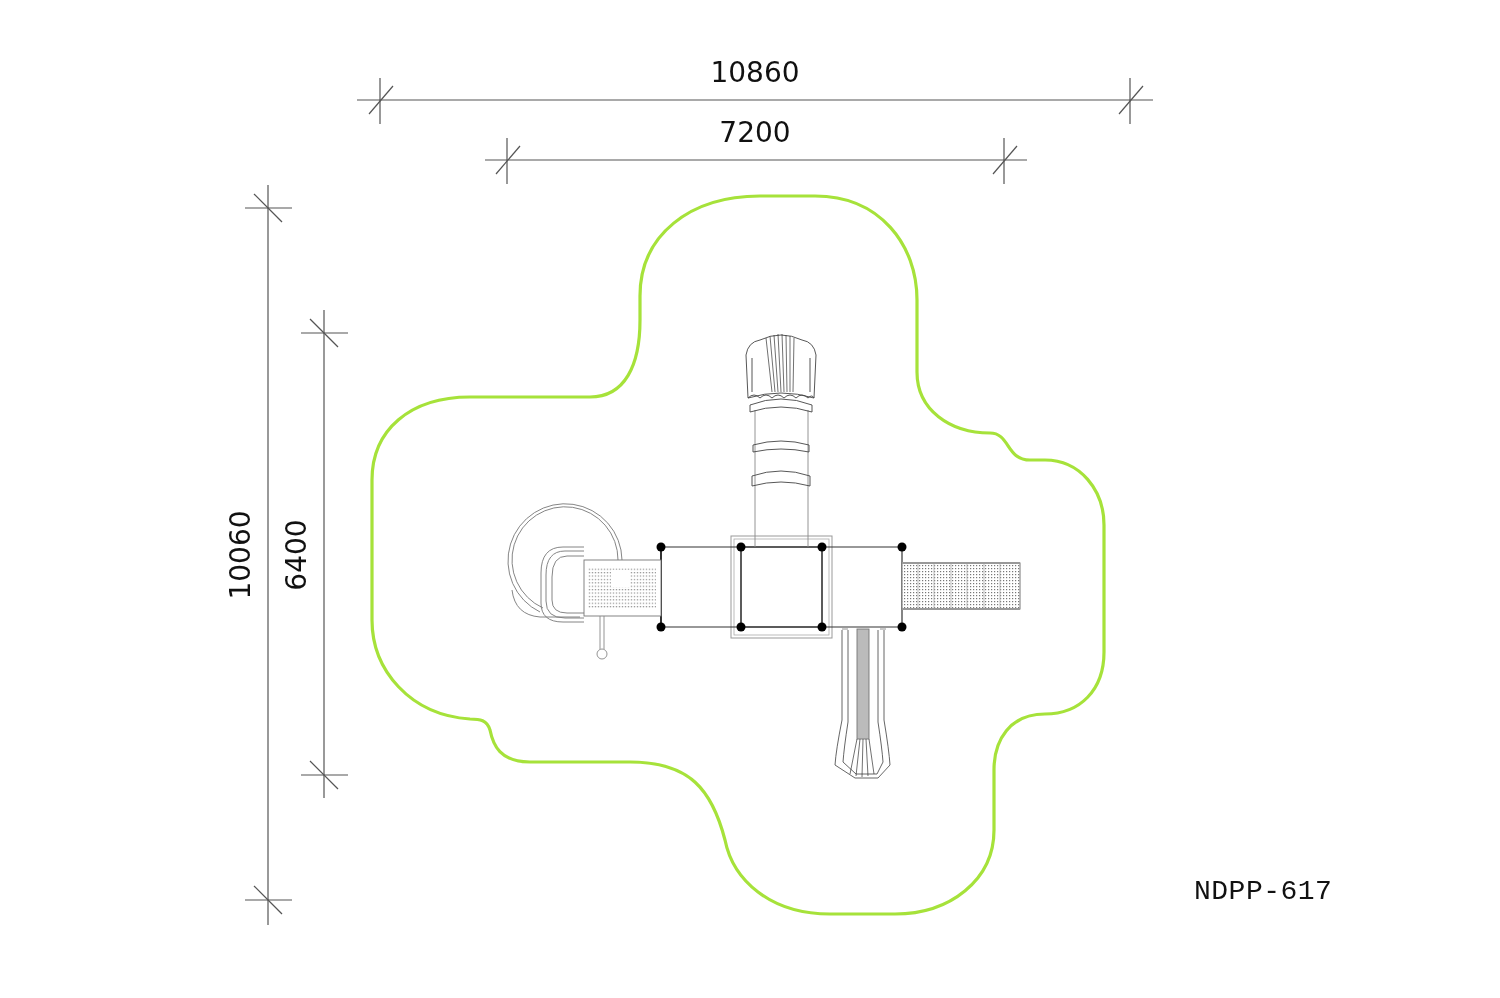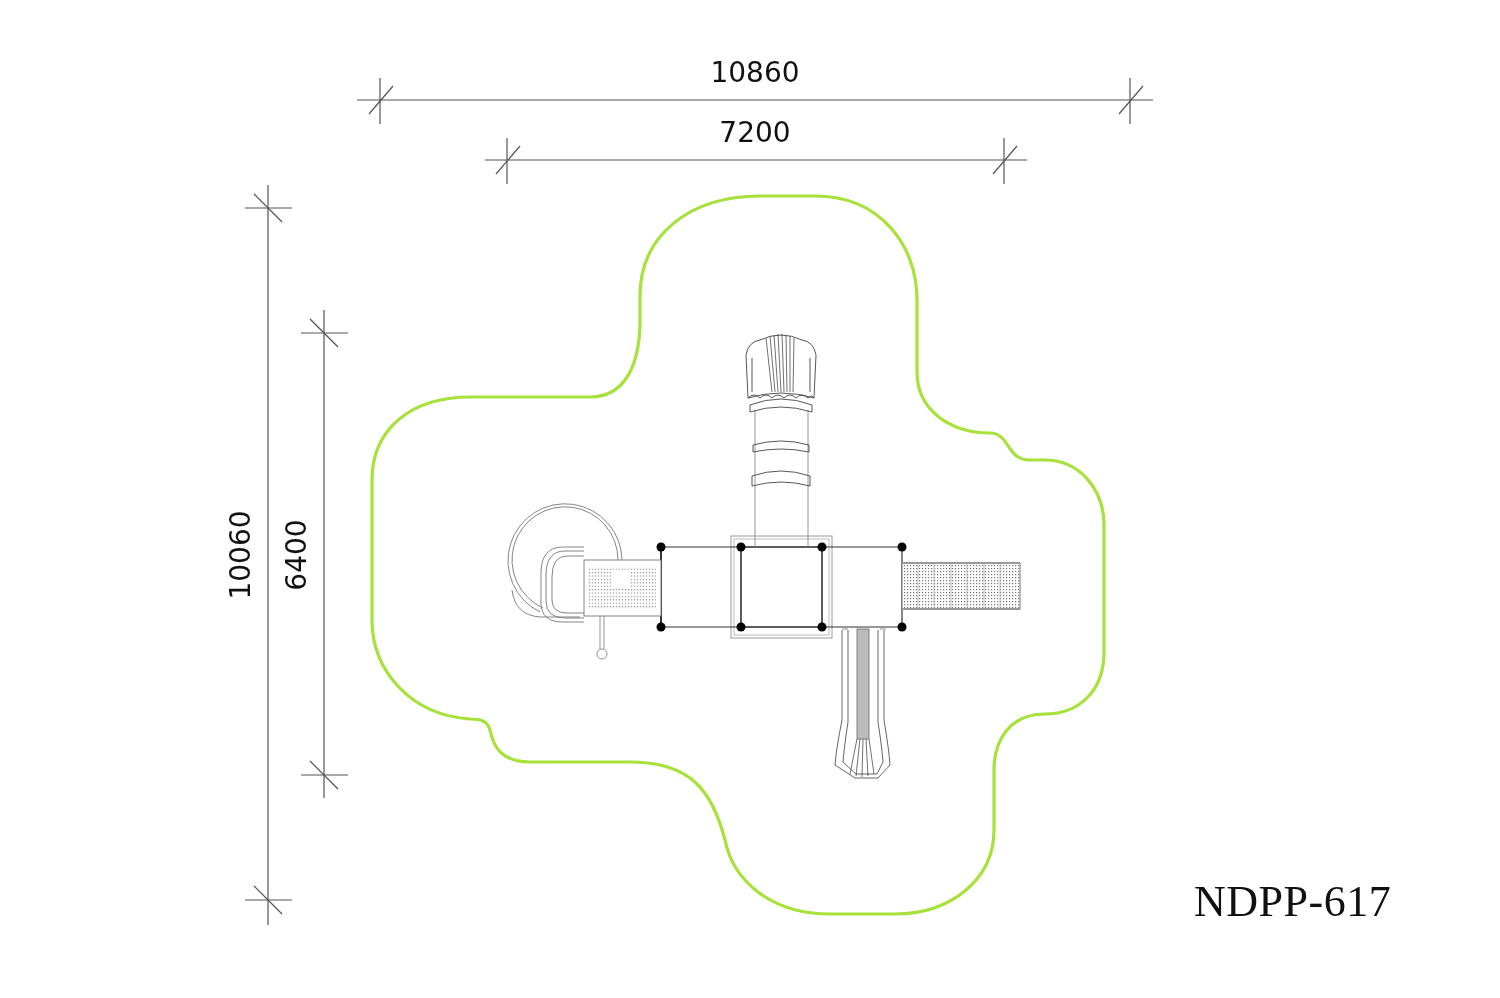--- a/index.html
+++ b/index.html
@@ -1,19 +1,19 @@
 <!DOCTYPE html>
 <html><head>
   <meta charset="utf-8">
   <style>
     html, body { margin: 0; padding: 0; background: #ffffff; }
     body { width: 1500px; height: 998px; position: relative; overflow: hidden; font-family: "DejaVu Sans", sans-serif; }
     #canvas { position: absolute; left: 0; top: 0; width: 1500px; height: 998px; }
     .dim-text { font-family: "DejaVu Sans", sans-serif; font-size: 28px; fill: #111111; }
-    .model-code { position: absolute; left: 1194px; top: 876px; font-family: Liberation Serif, serif; font-size: 44px; color: #111111; letter-spacing: 0.5px; }
+    .model-code { position: absolute; left: 1194px; top: 876px; font-family: Liberation Mono, monospace; font-size: 28px; color: #111111; letter-spacing: 0.5px; }
   </style>
 </head>
 <body>
 
 <svg id="canvas" viewBox="0 0 1500 998" xmlns="http://www.w3.org/2000/svg">
 
   <g stroke="#555" stroke-width="1.2" fill="none">
     <line x1="357" y1="100" x2="1153" y2="100"></line>
     <line x1="380" y1="78" x2="380" y2="124"></line>
     <line x1="1130" y1="78" x2="1130" y2="124"></line>

